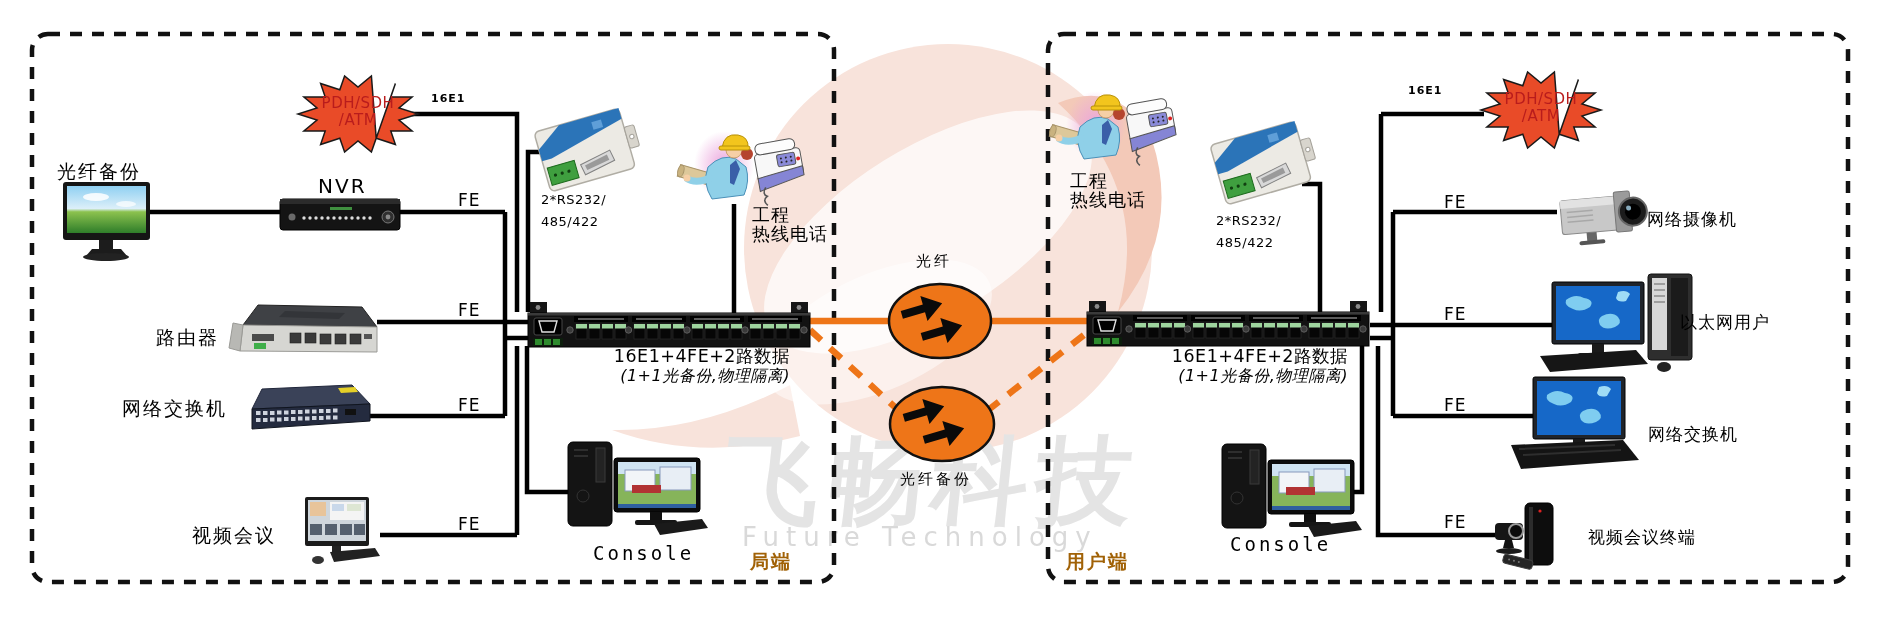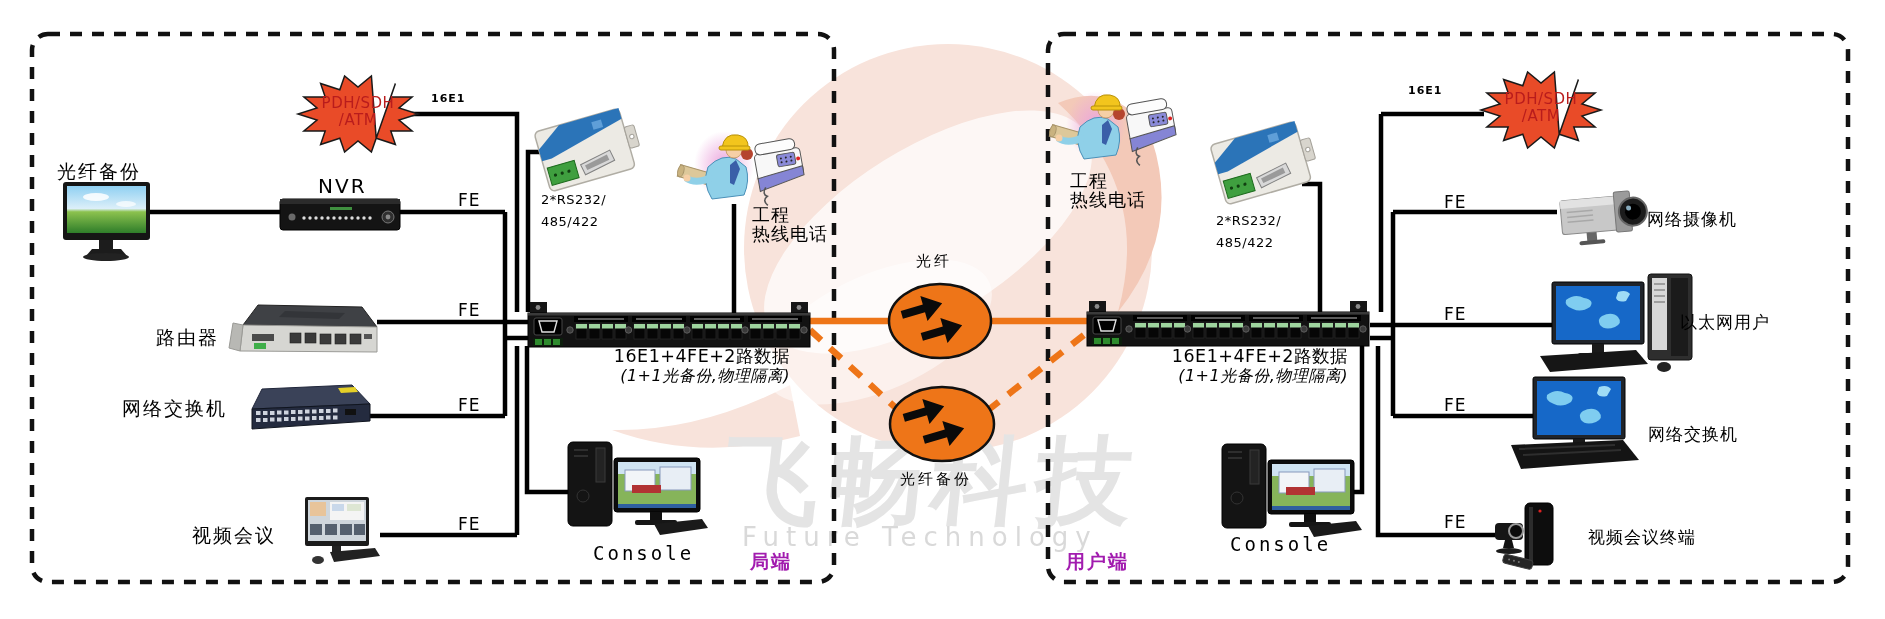--- a/index.html
+++ b/index.html
@@ -9,21 +9,21 @@
   .lbl{position:absolute;color:#000;white-space:nowrap;z-index:30;}
   .cjk{font-size:19px;letter-spacing:2px;}
   .cjk-sm{font-size:17px;letter-spacing:1px;}
   .fe{font-size:17px;letter-spacing:1px;font-weight:400;}
   .trunk{font-size:11px;letter-spacing:1px;font-weight:700;}
   .badge-text{color:#b91c1c;font-size:15px;font-weight:normal;text-align:center;line-height:17px;letter-spacing:.5px;}
   .muxlbl{text-align:right;line-height:19px;}
   .muxlbl .l1{font-size:17.5px;letter-spacing:.5px;}
   .muxlbl .l2{font-size:16px;letter-spacing:.5px;font-style:italic;}
   .consolelbl{font-family:"DejaVu Sans Mono","Liberation Mono",monospace;font-size:19px;letter-spacing:3px;}
-  .region{color:#a21caf;font-size:19px;font-weight:bold;letter-spacing:2px;}
+  .region{color:#a16207;font-size:19px;font-weight:bold;letter-spacing:2px;}
   .seriallbl{font-size:13px;line-height:22px;letter-spacing:.5px;}
   .hotlinelbl{font-size:18px;line-height:19px;letter-spacing:1px;font-family:Liberation Mono, monospace;}
   .fiberlbl{font-size:15px;letter-spacing:3px;font-weight:400;}
   #wm-cn{position:absolute;left:724px;top:418px;font-size:96px;font-weight:bold;color:#e4e4e4;
          letter-spacing:8px;transform:skewX(-6deg);z-index:2;}
   #wm-en{position:absolute;left:742px;top:522px;font-size:26px;color:#d9d9d9;letter-spacing:7px;
          font-weight:500;z-index:2;}
 </style>
 </head>
 <body>

